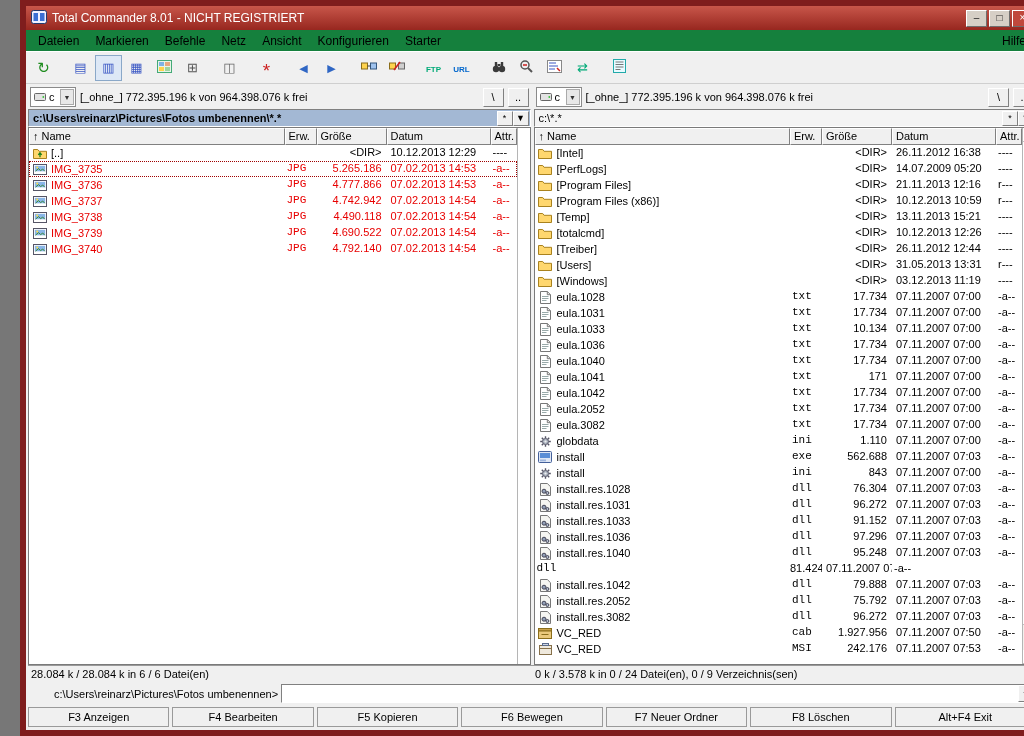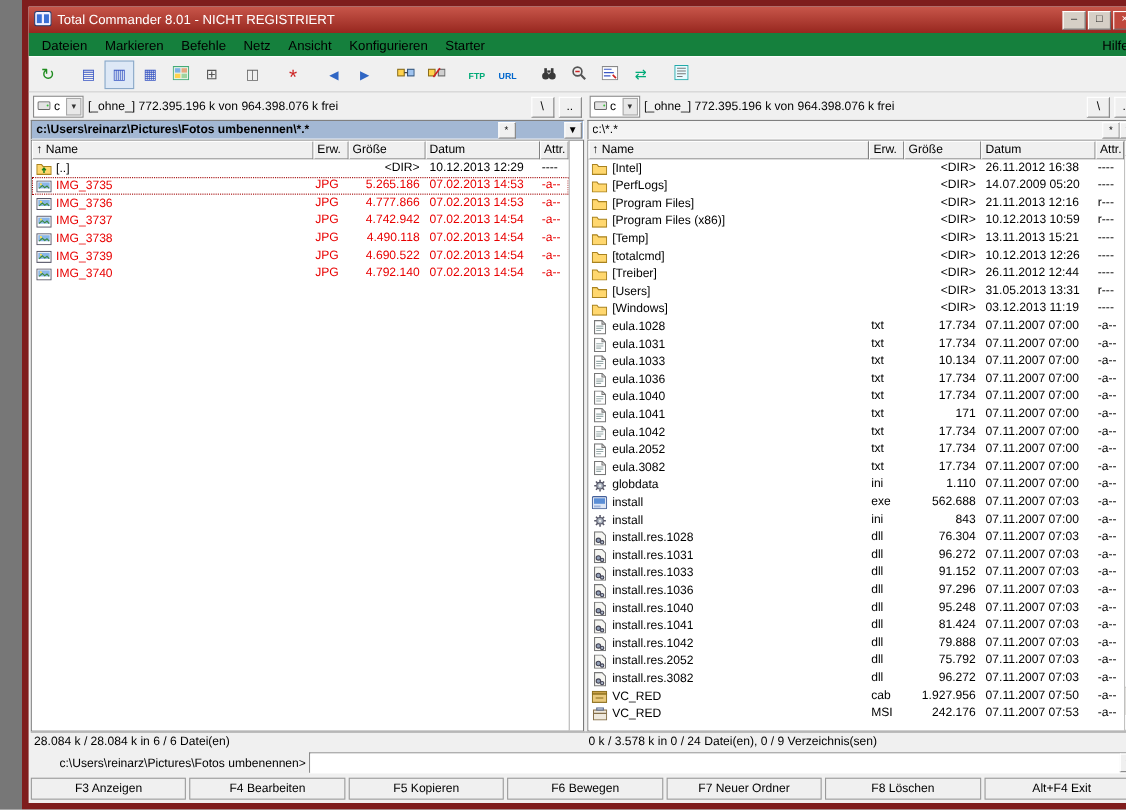--- a/index.html
+++ b/index.html
@@ -34,37 +34,37 @@
   .drivebar{ flex:0 0 24px; display:flex; align-items:center; gap:4px; padding:1px 2px; }
   .drive-combo{ width:46px; height:20px; background:#fff; border:1px solid #8a8a8a;
     display:flex; align-items:center; gap:3px; padding:0 1px 0 3px; font-size:11px; }
   .combo-arrow{ margin-left:auto; width:14px; height:16px; background:#e8e8e8;
     border:1px solid #aaa; font-size:7px; line-height:15px; text-align:center; color:#333; }
   .free-space{ flex:1; font-size:11px; white-space:nowrap; overflow:hidden; }
   .mini-btn{ width:21px; height:19px; font-size:11px; background:#f0f0f0;
     border:1px solid; border-color:#fff #808080 #808080 #fff; cursor:default; }
   .pathbar{ flex:0 0 18px; display:flex; align-items:center; font-size:11px;
     border:1px solid; border-color:#808080 #fff #fff #808080; background:#f4f4f4; padding:0 1px 0 4px; }
-  .pathbar.active{ background:#a3b8d4;gap:44px; }
+  .pathbar.active{ background:#a3b8d4; }
   .path-text{ flex:1; white-space:nowrap; overflow:hidden; font-weight:bold; }
   .path-btn{ width:16px; height:15px; font-size:9px; line-height:12px; background:#f0f0f0;
     border:1px solid; border-color:#fff #808080 #808080 #fff; cursor:default; }
   .listwrap{ flex:1; display:flex; min-height:0; border:1px solid #7a7a7a; background:#fff; }
   .filelist{ flex:1; display:flex; flex-direction:column; min-width:0; }
   .colheaders{ flex:0 0 17px; display:grid; grid-template-columns:minmax(0,1fr) 32px 70px 104px 26px; background:#f0f0f0; }
   .colh{ border:1px solid; border-color:#fff #808080 #808080 #fff; font-size:11px;
     padding:1px 3px; white-space:nowrap; overflow:hidden; cursor:default; }
   .rows{ flex:1; overflow:hidden; background:#fff; }
   .frow{ display:grid; grid-template-columns:minmax(0,1fr) 32px 70px 104px 26px;
     height:16px; line-height:15px; font-size:11px; color:#000; cursor:default; }
   .frow.sel{ color:#e80000; }
   .frow.focus{ outline:1px dotted #a00000; outline-offset:-1px; }
   .c-name{ display:flex; align-items:center; gap:4px; padding-left:3px; white-space:nowrap; overflow:hidden; }
   .ficon{ flex:0 0 auto; display:inline-flex; width:15px; justify-content:center; }
-  .c-ext{ padding-left:2px; white-space:nowrap; overflow:hidden; }
+  .c-ext{ padding-left:2px; white-space:nowrap; overflow:hidden;font-family:Liberation Mono, monospace; }
   .c-size{ text-align:right; padding-right:5px; white-space:nowrap; overflow:hidden; }
   .c-date{ padding-left:4px; white-space:nowrap; overflow:hidden; }
   .c-attr{ padding-left:2px; white-space:nowrap; overflow:hidden; }
   .vscroll{ flex:0 0 13px; background:#f3f1ed; border-left:1px solid #b5b5b5;
     display:flex; flex-direction:column; }
   .vscroll.plain{ background:#fff; }
   .sbtn{ flex:0 0 13px; font-size:7px; line-height:12px; text-align:center; background:#f0f0f0;
     border:1px solid; border-color:#fff #808080 #808080 #fff; color:#333; cursor:default; }
   .strack{ flex:1; position:relative; }
   .sthumb{ position:absolute; left:0; top:0; width:100%; height:95%;
@@ -798,30 +798,20 @@
                     </svg>
                   </span>
                   <span class="fname">install.res.1040</span>
                 </span>
                 <span class="c-ext">dll</span>
                 <span class="c-size">95.248</span>
                 <span class="c-date">07.11.2007 07:03</span>
                 <span class="c-attr">-a--</span>
               </div>
               <div class="frow">
-                <span class="c-name">
-                  <span class="ficon">
-                    <svg width="11" height="13">
-                      <path d="M0.5 0.5h6.8l3.2 3.2v8.8H0.5z" fill="#f6f6f2" stroke="#777"></path>
-                      <circle cx="4" cy="8.2" r="2" fill="#93a1b8" stroke="#445"></circle>
-                      <circle cx="7.4" cy="10" r="1.5" fill="#b4bfd0" stroke="#445"></circle>
-                    </svg>
-                  </span>
-                  <span class="fname">install.res.1041</span>
-                </span>
                 <span class="c-ext">dll</span>
                 <span class="c-size">81.424</span>
                 <span class="c-date">07.11.2007 07:03</span>
                 <span class="c-attr">-a--</span>
               </div>
               <div class="frow">
                 <span class="c-name">
                   <span class="ficon">
                     <svg width="11" height="13">
                       <path d="M0.5 0.5h6.8l3.2 3.2v8.8H0.5z" fill="#f6f6f2" stroke="#777"></path>

